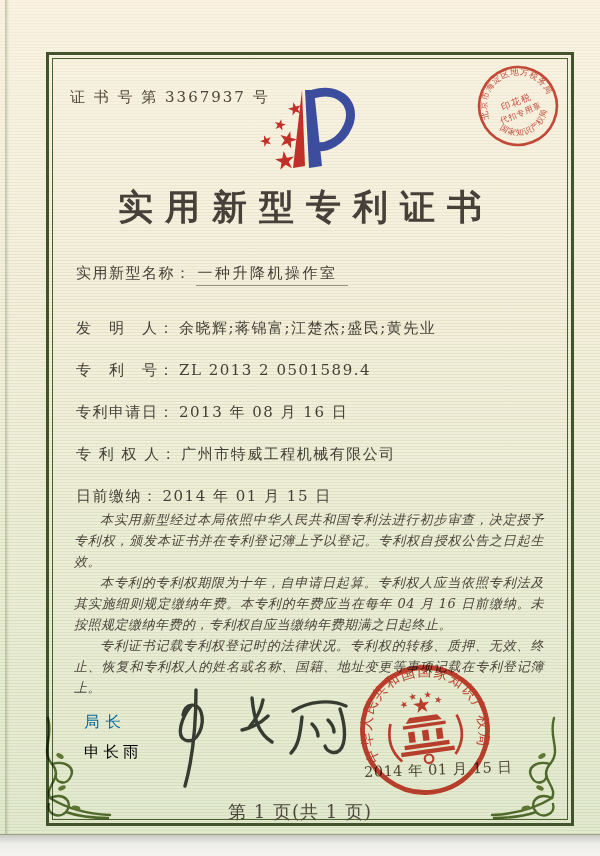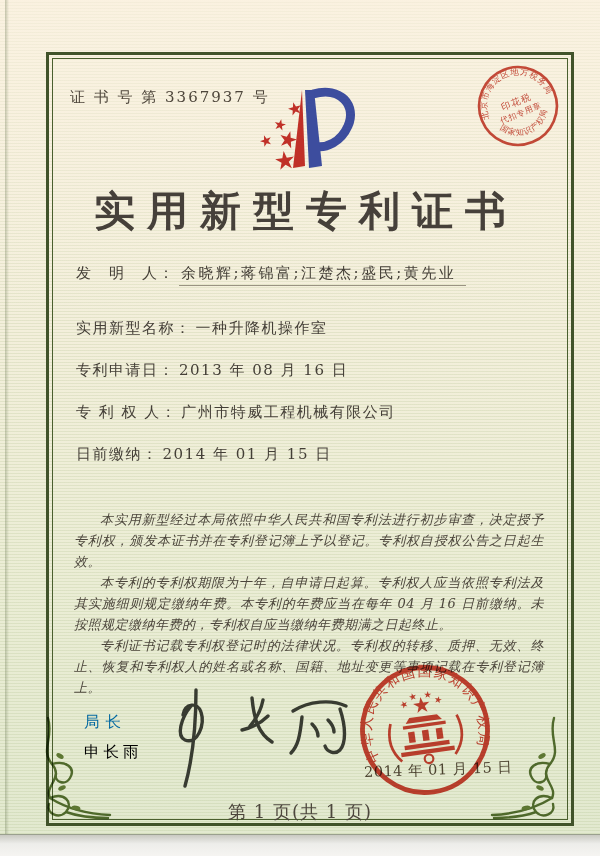--- a/index.html
+++ b/index.html
@@ -33,21 +33,21 @@
   .frame::before{
     content:"";position:absolute;inset:3px;border:1px solid #4a5f2e;
   }
   
   .cert-no{
     position:absolute;left:70px;top:88px;
     font-size:15px;letter-spacing:2px;color:#4e463b;
   }
   .title{
     position:absolute;left:0;right:0;top:184px;text-align:center;
-    font-size:41px;font-weight:700;letter-spacing:12px;text-indent:12px;
+    font-size:35px;font-weight:700;letter-spacing:12px;text-indent:12px;
     color:#46403a;
   }
   .fields{position:absolute;left:76px;top:264px;width:468px;}
   .field-row{display:flex;align-items:baseline;margin-bottom:23px;font-size:15px;color:#443f37;}
   .field-row:nth-child(1){margin-bottom:33px;}
   .field-label{letter-spacing:1.5px;white-space:nowrap;}
   .field-value{letter-spacing:1.5px;margin-left:4px;}
   .field-row:nth-child(1) .field-value{border-bottom:1px solid #9a9382;padding:0 10px 2px 2px;letter-spacing:2.5px;}
   .paragraphs{
     position:absolute;left:74px;top:509px;width:470px;
@@ -116,26 +116,30 @@
     </text>
     <text x="0" y="-2" text-anchor="middle" font-size="12.5" letter-spacing="2">印花税</text>
     <text x="0" y="14" text-anchor="middle" font-size="11" letter-spacing="1">代扣专用章</text>
   </g>
 </svg>
 
 <div class="title">实用新型专利证书</div>
 
 <div class="fields">
   <div class="field-row">
+    <span class="field-label">实用新型名称：</span>
+    <span class="field-value">一种升降机操作室</span>
+  </div>
+  <div class="field-row">
     <span class="field-label">发　明　人：</span>
     <span class="field-value">余晓辉;蒋锦富;江楚杰;盛民;黄先业</span>
   </div>
   <div class="field-row">
-    <span class="field-label">实用新型名称：</span>
-    <span class="field-value">一种升降机操作室</span>
+    <span class="field-label">专　利　号：</span>
+    <span class="field-value">ZL 2013 2 0501589.4</span>
   </div>
   <div class="field-row">
     <span class="field-label">专利申请日：</span>
     <span class="field-value">2013 年 08 月 16 日</span>
   </div>
   <div class="field-row">
     <span class="field-label">专 利 权 人：</span>
     <span class="field-value">广州市特威工程机械有限公司</span>
   </div>
   <div class="field-row">

